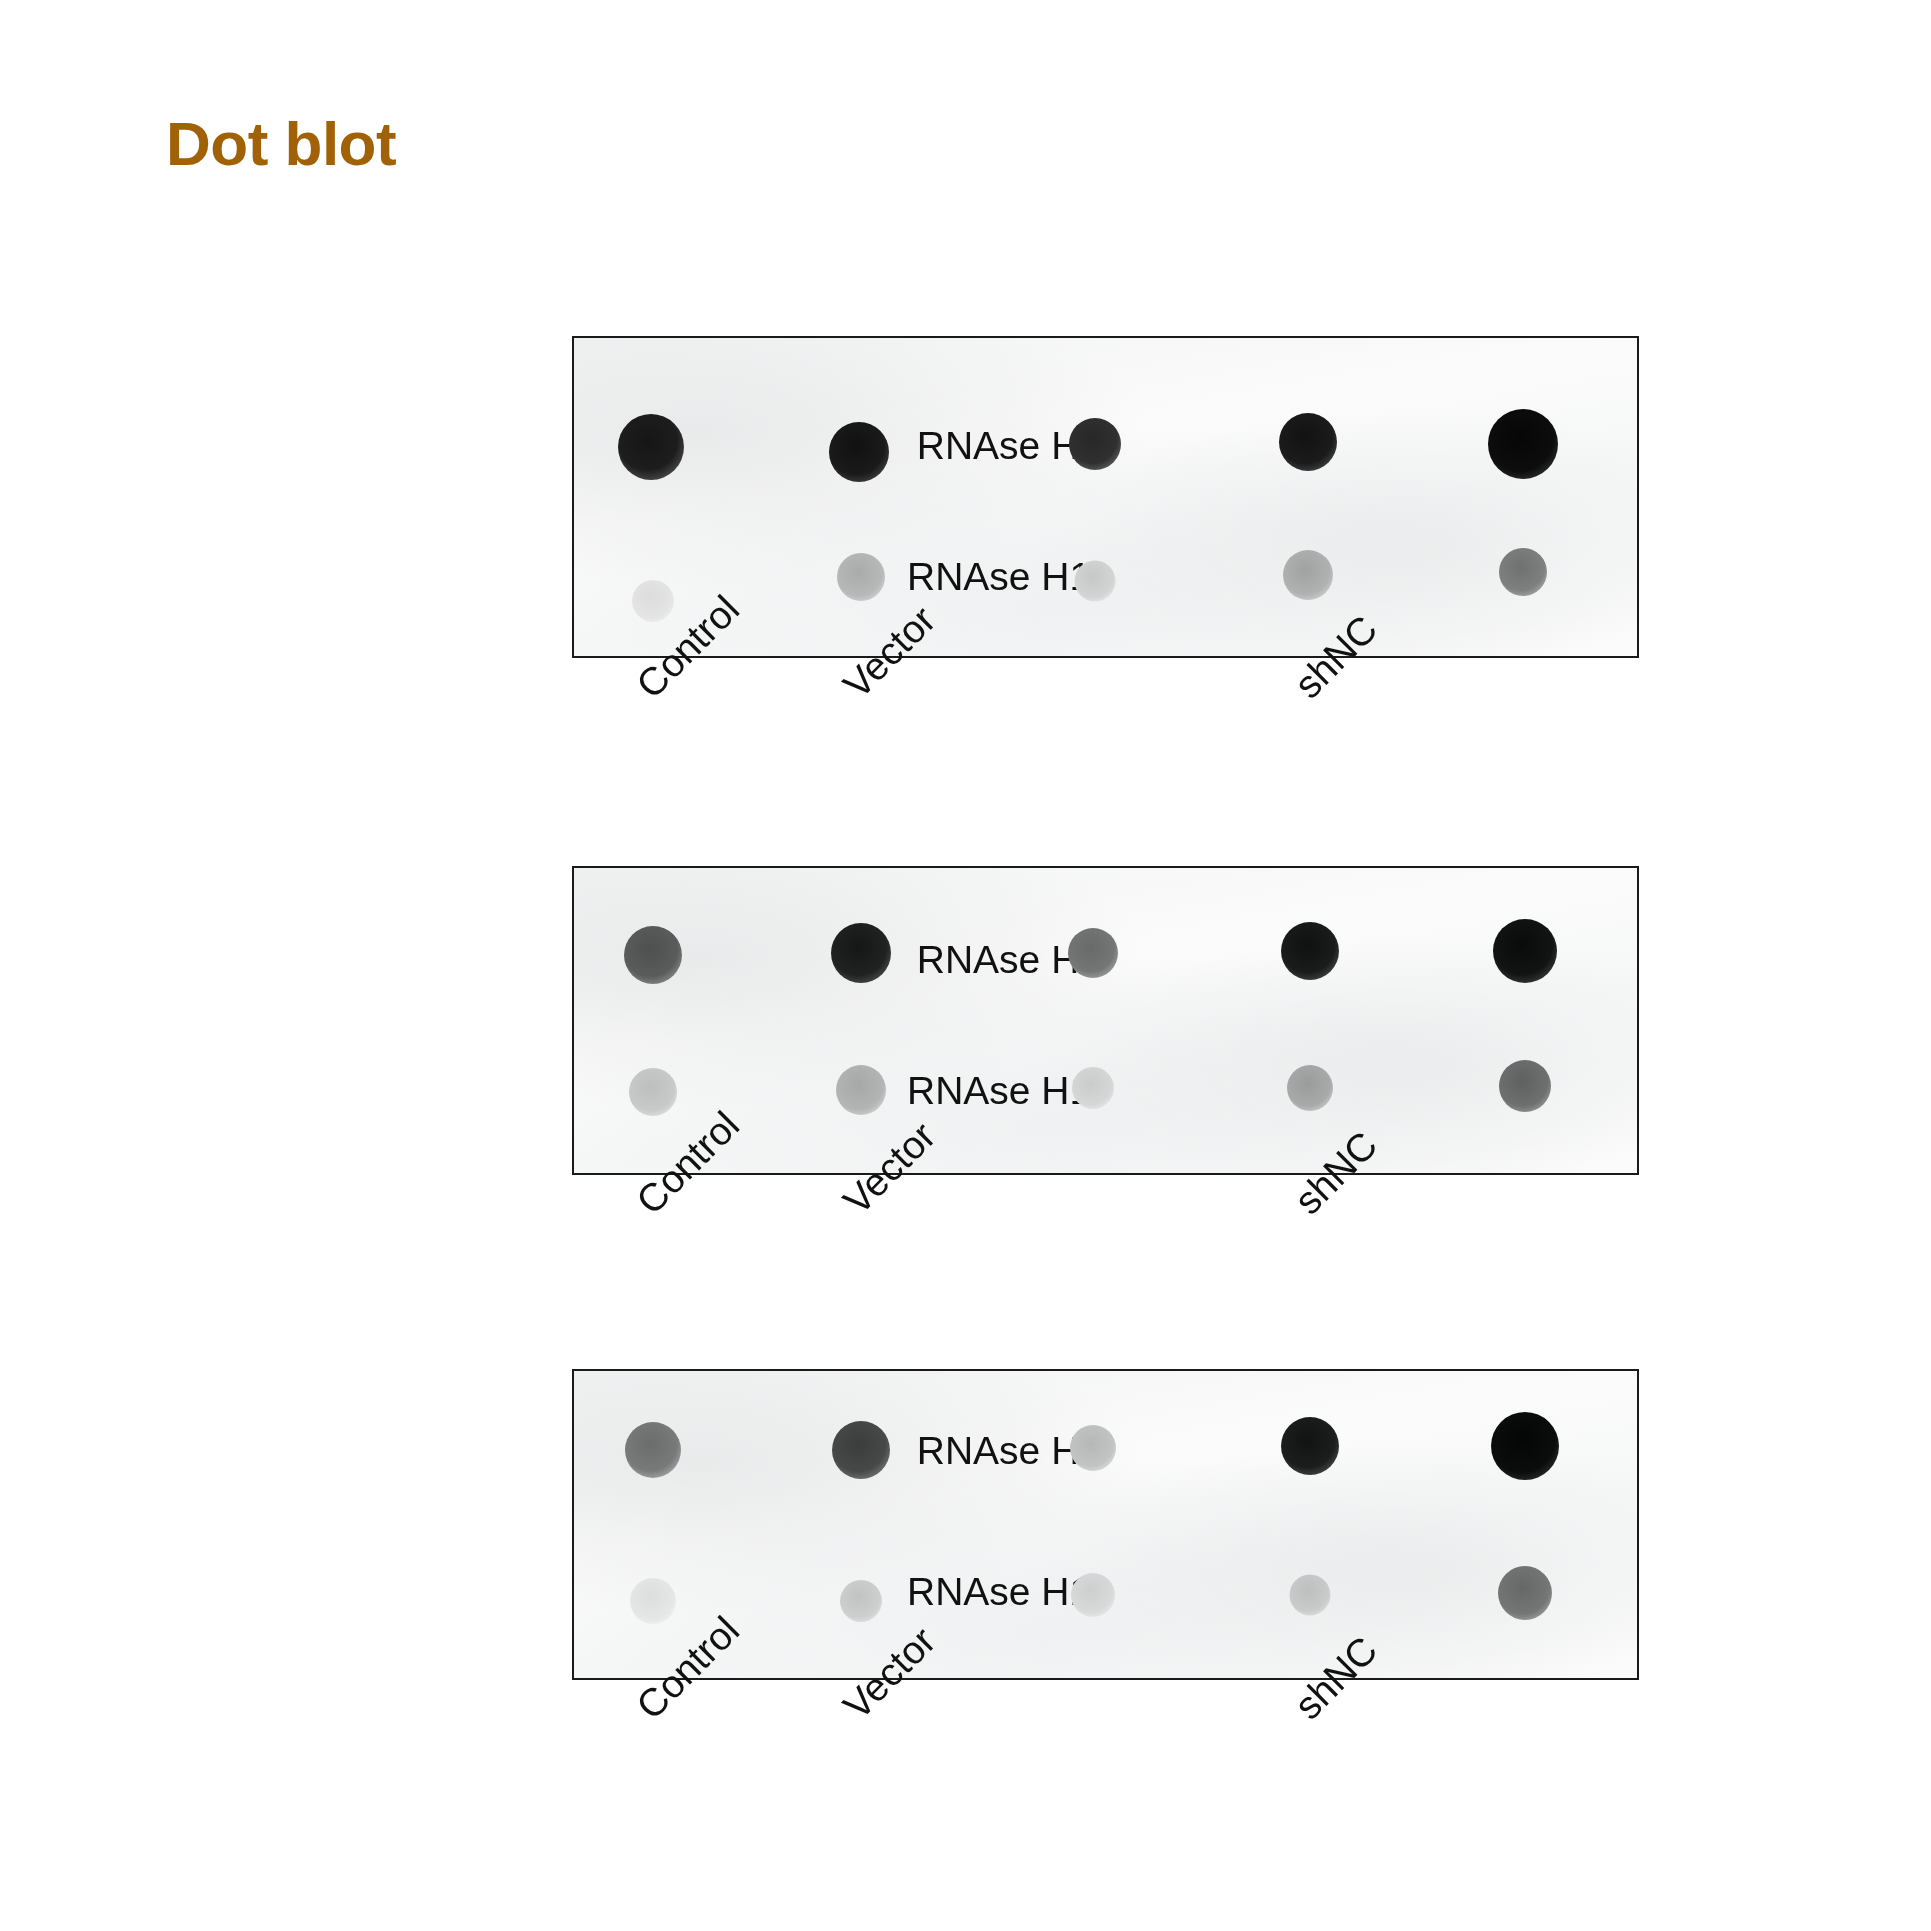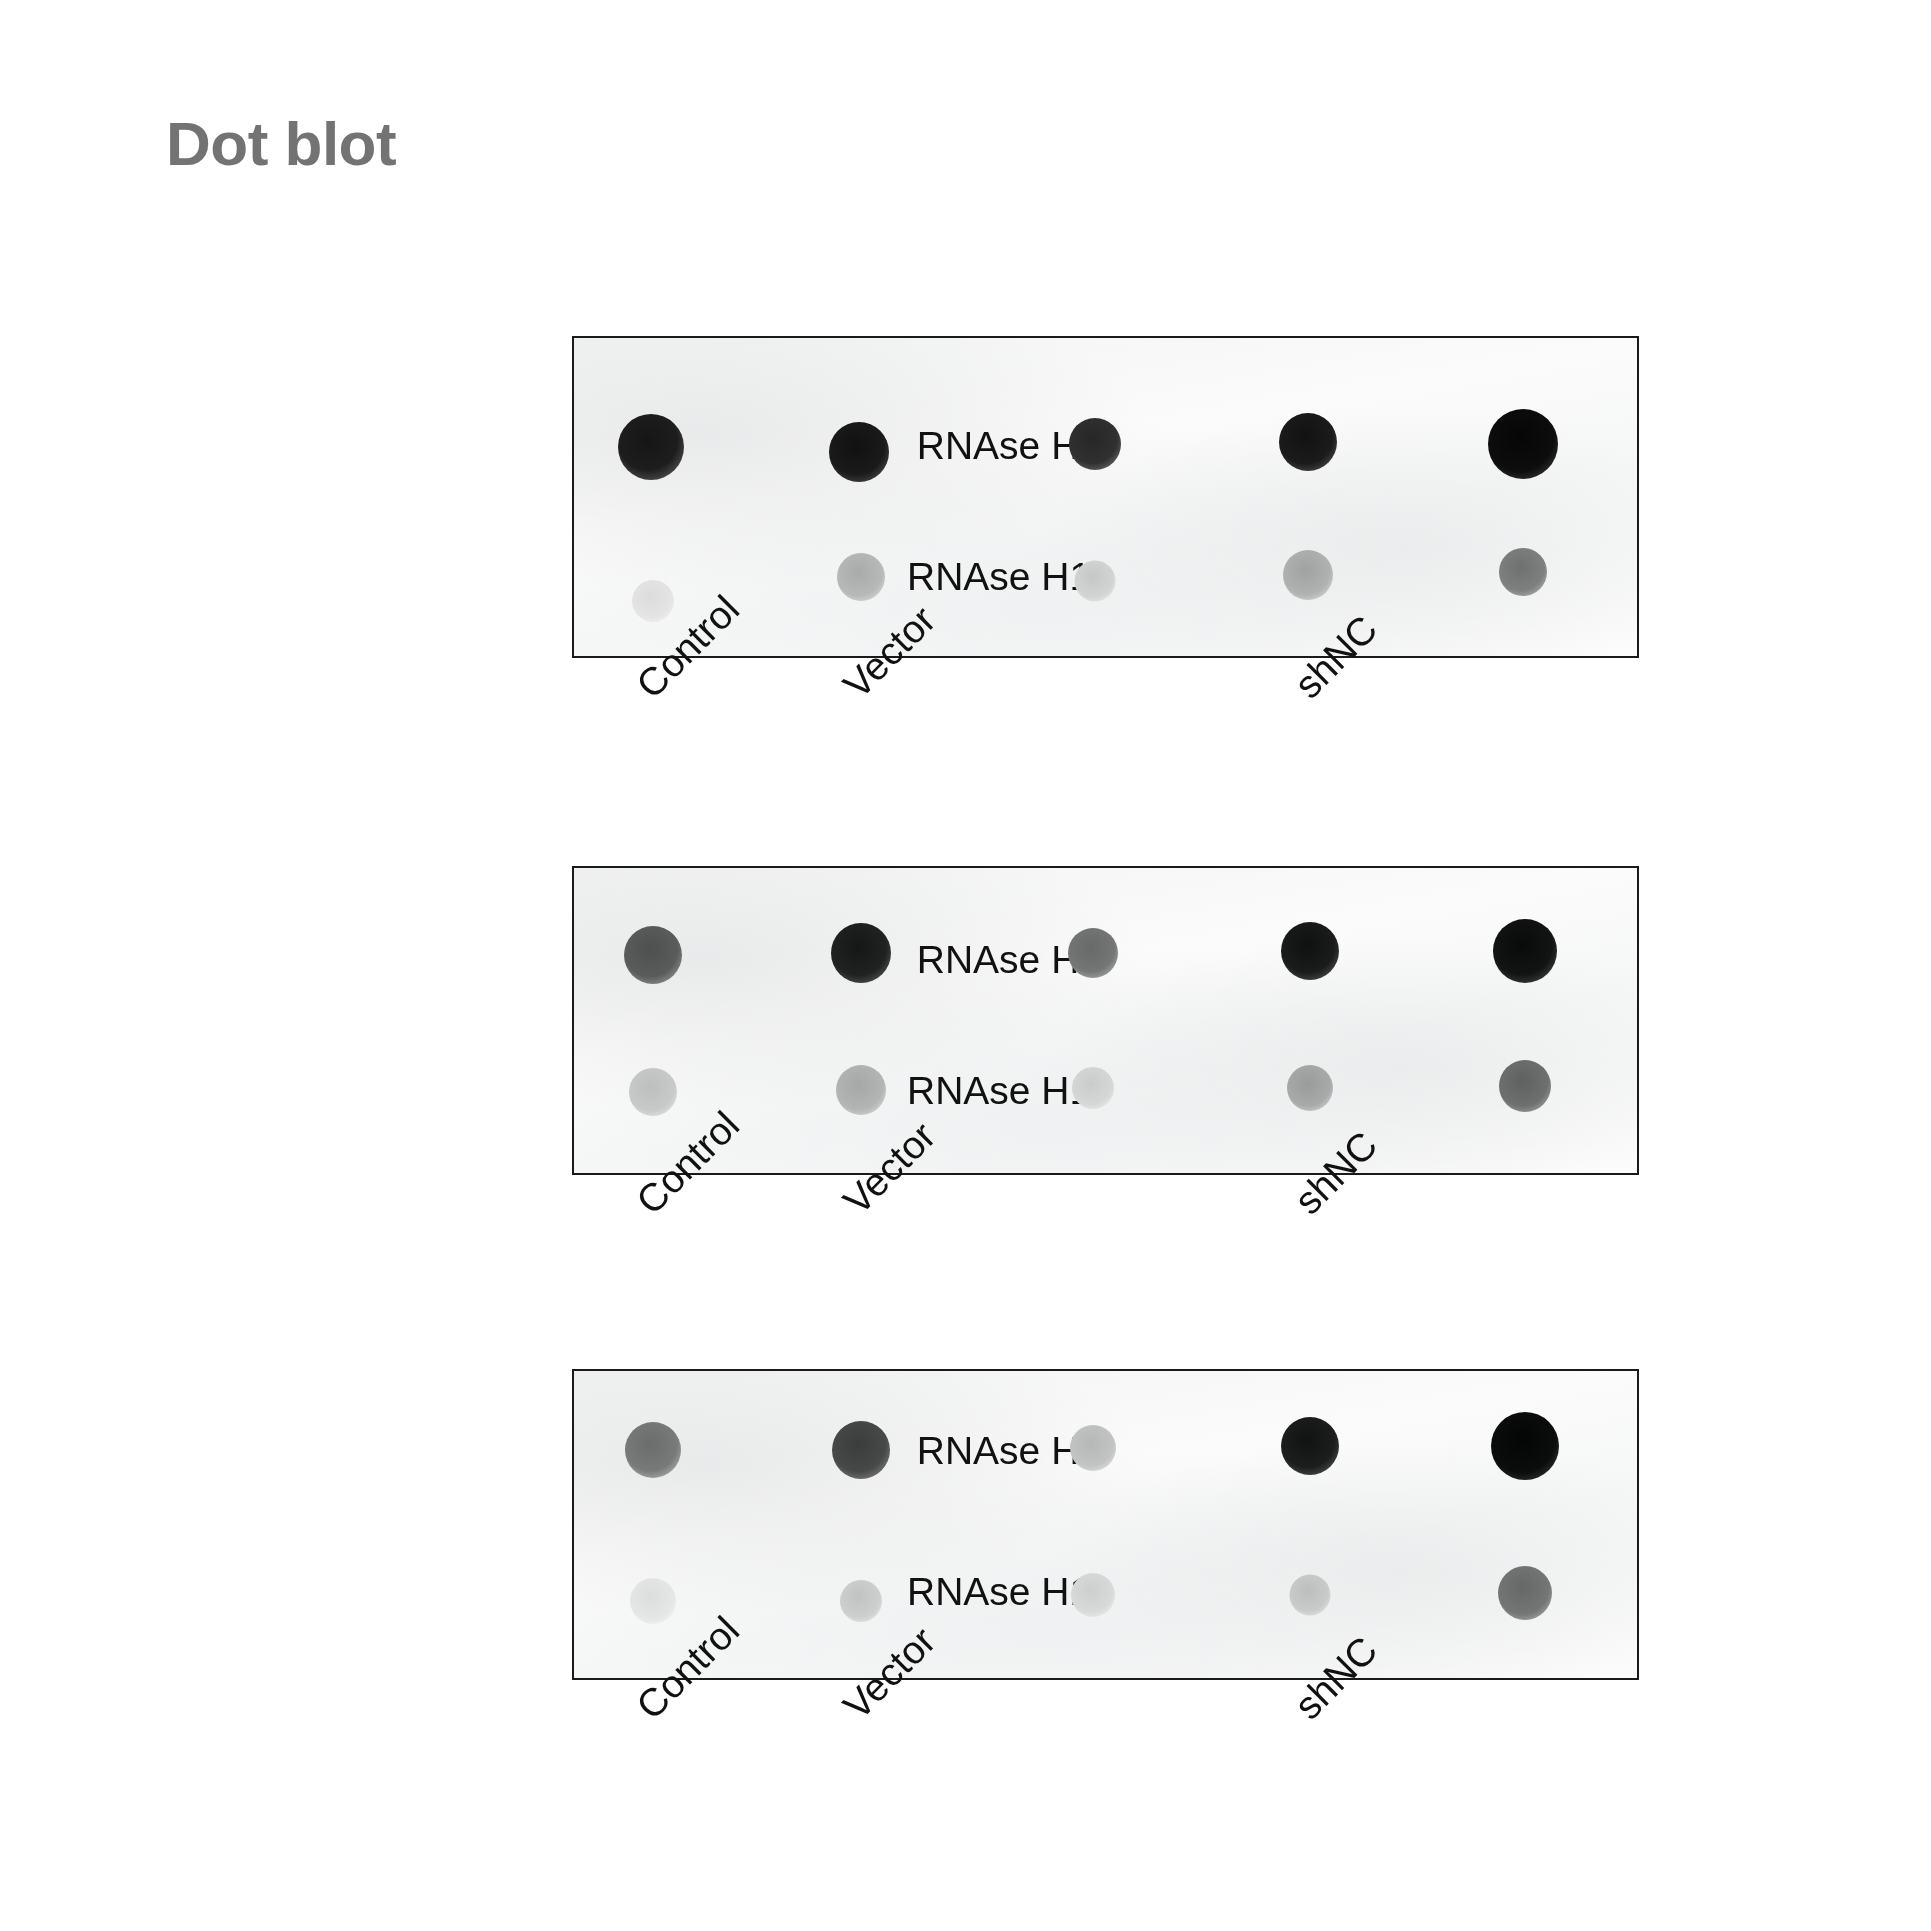--- a/index.html
+++ b/index.html
@@ -14,21 +14,21 @@
     font-family: "Liberation Sans", sans-serif;
     overflow: hidden;
   }
 
   #title {
     position: absolute;
     left: 166px;
     top: 108px;
     font-size: 62px;
     font-weight: bold;
-    color: #737373;
+    color: #a16207;
     letter-spacing: -0.5px;
   }
 
   .panel {
     position: absolute;
     left: 572px;
     width: 1067px;
   }
 
   .blot {

